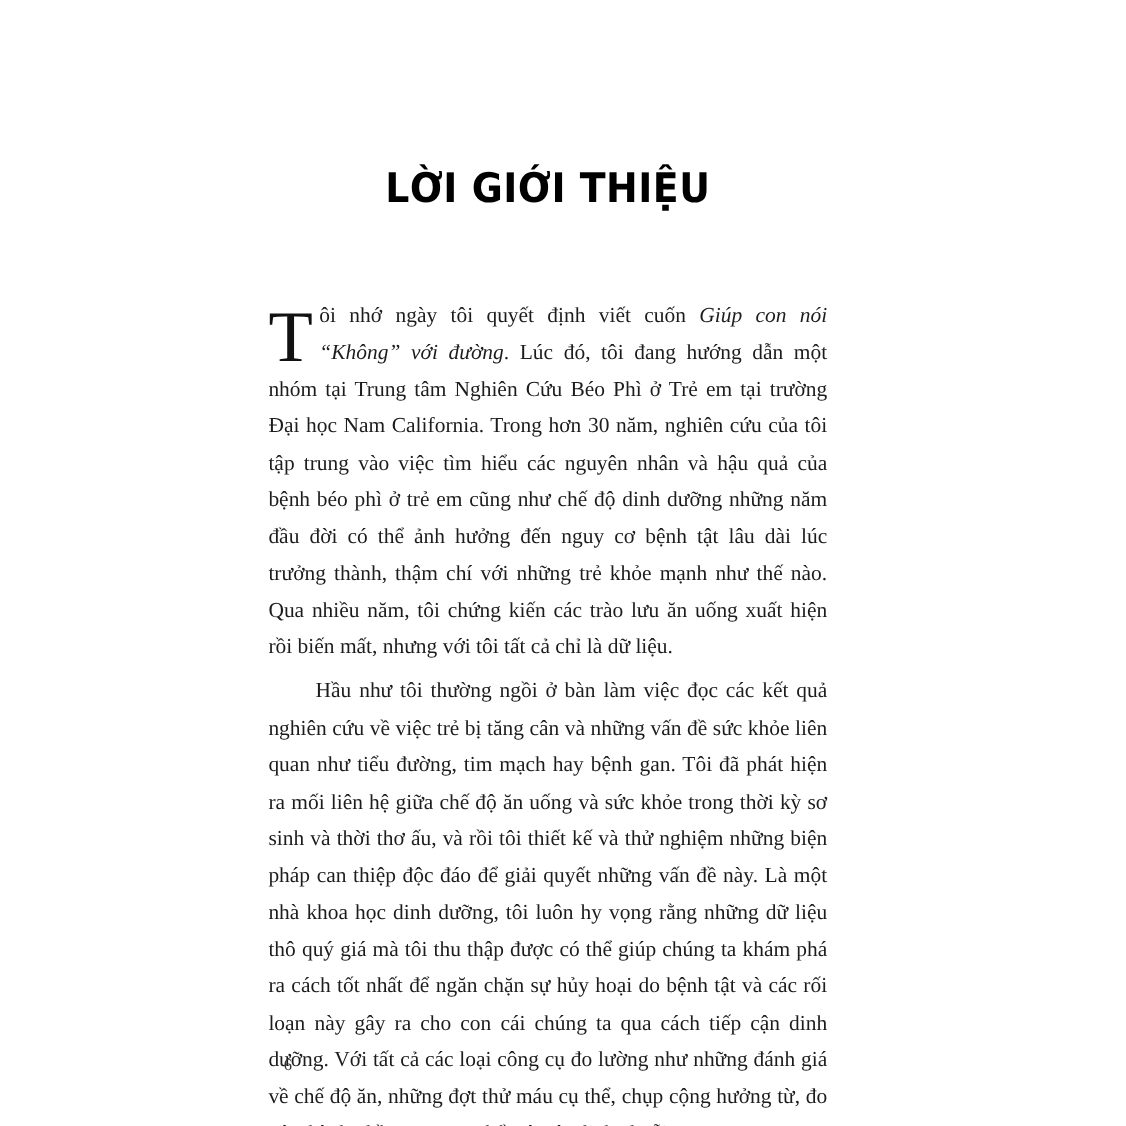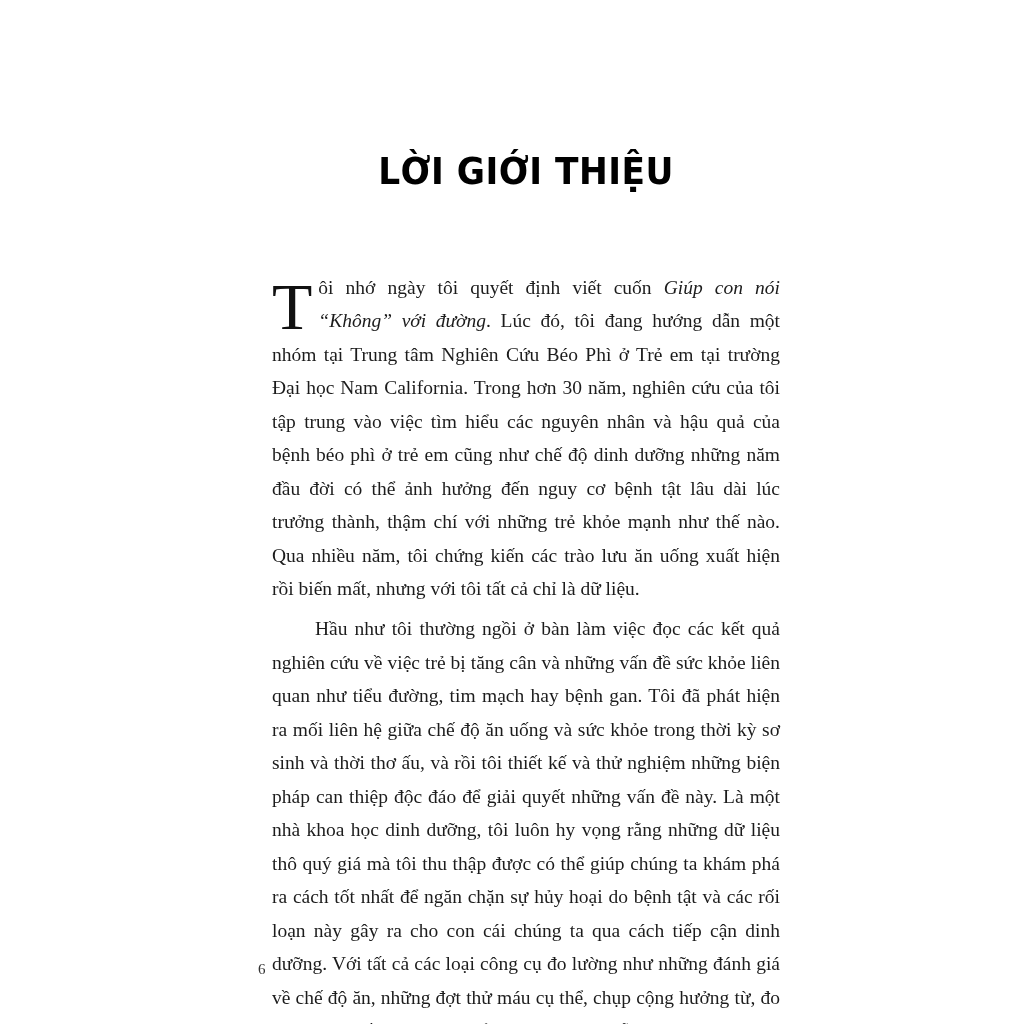--- a/index.html
+++ b/index.html
@@ -16,21 +16,21 @@
   }
   .page {
     position: relative;
     width: 1024px;
     height: 1024px;
     background: #ffffff;
     box-sizing: border-box;
   }
   .page-inner {
     position: absolute;
-    left: 272px;
+    left: 244px;
     top: 0;
     width: 508px;
     height: 1024px;
   }
   .chapter-title {
     margin: 0;
     padding-top: 152px;
     text-align: center;
     font-family: "DejaVu Sans", sans-serif;
     font-weight: 700;

